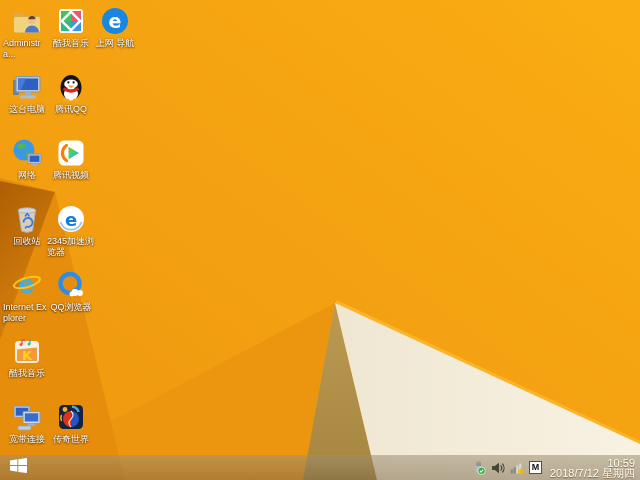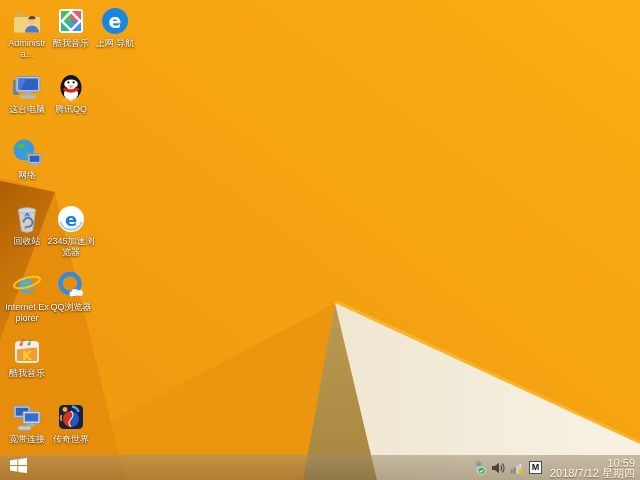--- a/index.html
+++ b/index.html
@@ -4,21 +4,21 @@
 <style>
   html,body{margin:0;padding:0;}
   .screen{position:relative;width:640px;height:480px;overflow:hidden;
     font-family:"Liberation Sans",sans-serif;background:#f2a013;}
   .wallpaper{position:absolute;left:0;top:0;width:640px;height:480px;}
 
   
   .cell{position:absolute;width:48px;display:flex;flex-direction:column;align-items:center;cursor:default;}
   .ic{width:32px;height:32px;display:flex;align-items:center;justify-content:center;}
   .ic svg{display:block;}
-  .lbl{margin-top:1px;font-size:9px;line-height:11px;color:#fff;text-align:center;
+  .lbl{margin-top:1px;font-size:9px;line-height:11px;color:#fff;
     word-break:break-all;max-width:48px;
     text-shadow:0 1px 2px rgba(40,20,0,.8),0 0 2px rgba(40,20,0,.55);}
 
   
   .taskbar{position:absolute;left:0;bottom:0;width:640px;height:25px;
     background:linear-gradient(180deg,rgba(255,255,255,.10),rgba(0,0,0,.06)),rgba(137,118,84,.5);
     display:flex;align-items:center;}
   .startbtn{width:36px;height:25px;display:flex;align-items:center;justify-content:center;}
   .tray{position:absolute;right:0;top:0;height:25px;display:flex;align-items:center;gap:5px;padding-right:5px;}
   .trayic{width:14px;height:14px;display:flex;align-items:center;justify-content:center;}
@@ -136,20 +136,36 @@
         <path d="M6 8.5 q4.5 -3.5 9 -1.2 q-.8 4.5 -5.2 4.4 q-3.8 -.1 -3.8 -3.2z" fill="#52B84D"></path>
         <path d="M15 16 q5.5 -2.2 6.8 1.8 q-2.2 4.4 -6.8 2z" fill="#52B84D"></path>
         <rect x="17" y="17" width="13" height="9.5" rx="1" fill="#b9c6d8" stroke="#7e91a8" stroke-width="0.8"></rect>
         <rect x="18.6" y="18.6" width="9.8" height="6.3" fill="#2e5fc2"></rect>
         <rect x="20" y="26.5" width="7" height="2.2" fill="#9fb0c4"></rect>
       </svg>
     </div>
     <div class="lbl">网络</div>
   </div>
 
+  <div class="cell" style="left:47px;top:137px">
+    <div class="ic">
+      <svg viewBox="0 0 32 32" width="32" height="32">
+        <defs>
+            <linearGradient id="tvg" x1="0" y1="0" x2="1" y2="1">
+          <stop offset="0" stop-color="#7FD11E"></stop>
+              <stop offset="1" stop-color="#12B7F5"></stop>
+        </linearGradient>
+          </defs>
+        <rect x="3.5" y="3.5" width="25" height="25" rx="5.5" fill="#fff"></rect>
+        <path d="M11.5 8.5 a9 9 0 0 0 0 15" stroke="#FF7A00" stroke-width="3.2" fill="none" stroke-linecap="round"></path>
+        <path d="M13.5 9.8 l10.5 6.2 -10.5 6.2 z" fill="url(#tvg)"></path>
+      </svg>
+    </div>
+    <div class="lbl">腾讯视频</div>
+  </div>
 
   <div class="cell" style="left:3px;top:203px">
     <div class="ic">
       <svg viewBox="0 0 32 32" width="32" height="32">
         <path d="M7.5 7.5 L10.5 28 q5.5 2.8 11 0 L24.5 7.5" fill="#e3e8ee" fill-opacity="0.78" stroke="#a7b1bb" stroke-width="0.9"></path>
         <ellipse cx="16" cy="7.5" rx="8.8" ry="2.7" fill="#cfd6dd" stroke="#a7b1bb" stroke-width="0.9"></ellipse>
         <path d="M12.5 19.5 a4.5 4.5 0 1 1 2.2 3.8" stroke="#3a7bd5" stroke-width="1.8" fill="none"></path>
         <path d="M13.2 24.5 l2.2 -.6 -.4 2.4 z" fill="#3a7bd5"></path>
         <path d="M14 13.5 l2.2 -3 2.2 3" stroke="#3a7bd5" stroke-width="1.5" fill="none"></path>
       </svg>

